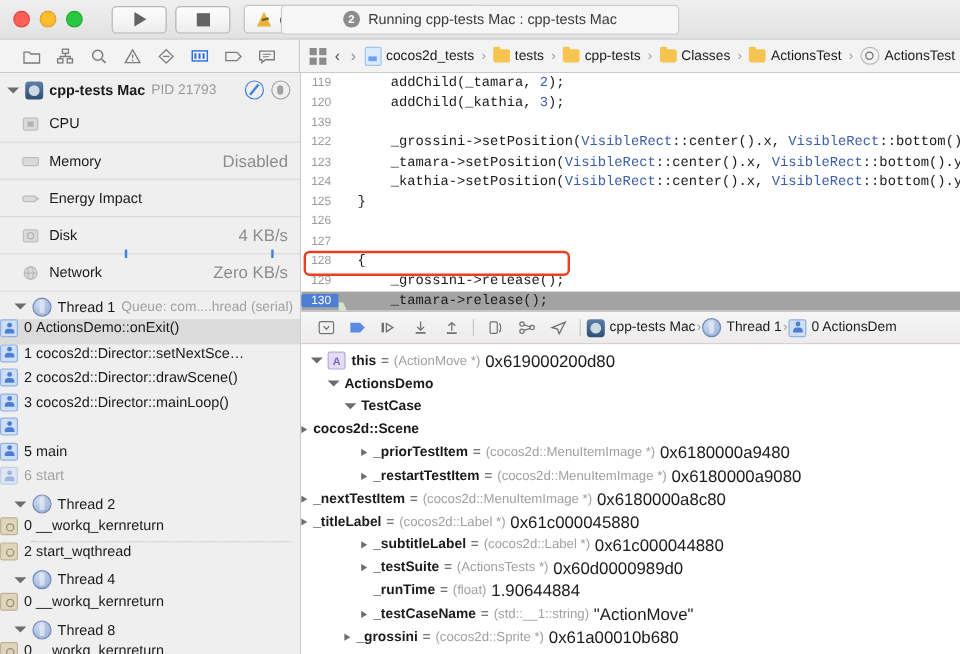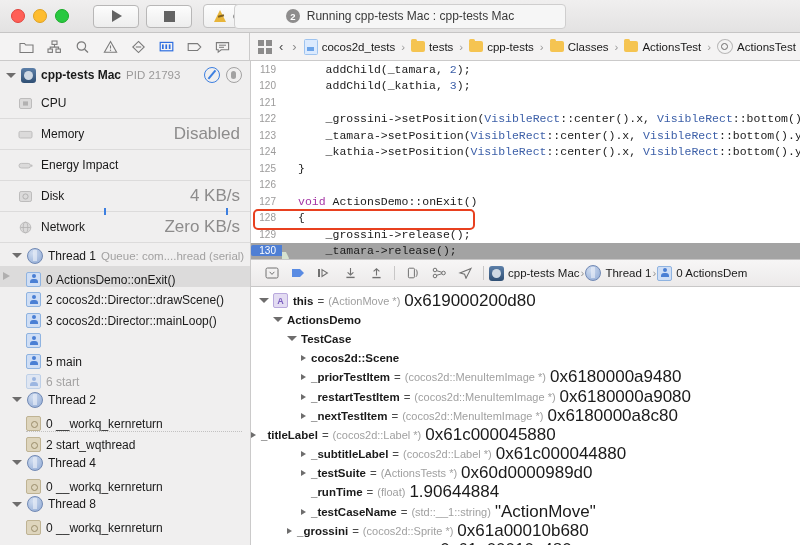--- a/index.html
+++ b/index.html
@@ -96,31 +96,31 @@
   .proc-actions{margin-left:auto;display:flex;gap:6px;align-items:center;}
   .ring{width:14px;height:14px;border-radius:50%;border:1.5px solid #3d7fe0;position:relative;}
   .ring:after{content:"";position:absolute;left:5.5px;top:1px;width:1.5px;height:11px;background:#3d7fe0;transform:rotate(40deg);}
   .ring.grey{border-color:#a3a2a2;}
   .ring.grey:after{background:#a3a2a2;left:4px;top:3px;width:5px;height:8px;border-radius:3px;transform:none;}
 
   .gauge{display:flex;align-items:center;height:30px;padding:0 10px 0 18px;
          border-bottom:1px solid #dcdbdb;gap:8px;position:relative;}
   .gicon{width:15px;height:13px;flex:none;opacity:.62;}
   .gname{font-size:12px;}
-  .gval{margin-left:auto;color:#8d8c8c;font-size:17px;}
+  .gval{margin-left:auto;color:#8d8c8c;font-size:14px;}
   .ticks{position:absolute;bottom:-1px;left:0;right:0;height:0;}
   .ticks i{position:absolute;width:2px;height:7px;background:#3d7fe0;bottom:-3px;}
 
   .threads{flex:1;overflow:hidden;padding-top:2px;}
   .trow{display:flex;align-items:center;height:21px;padding-left:12px;gap:5px;white-space:nowrap;}
   .thicon{width:14px;height:14px;border-radius:50%;background:radial-gradient(circle at 35% 30%,#cfdcf0,#8fa9d4);border:1px solid #7189b4;flex:none;position:relative;}
   .thicon:after{content:"";position:absolute;left:5px;top:1px;width:4px;height:11px;background:#e9eef8;opacity:.65;}
   .tname{font-size:12px;}
   .tqueue{color:#a2a1a1;font-size:11.5px;}
-  .frow{display:flex;align-items:flex-end;height:20.5px;padding-left:26px;gap:5px;white-space:nowrap;position:relative;}
+  .frow{display:flex;align-items:flex-start;height:20.5px;gap:5px;white-space:nowrap;position:relative;}
   .frow.sel{background:#dcdbdb;}
   .frow.sel:before{content:"";position:absolute;left:3px;top:6px;width:0;height:0;
     border-left:7px solid #b0afaf;border-top:4.5px solid transparent;border-bottom:4.5px solid transparent;}
   .pericon{width:13px;height:13px;background:#cfdef5;border:1px solid #8fb3e0;border-radius:2px;position:relative;flex:none;}
   .pericon:before{content:"";position:absolute;left:4.5px;top:1.5px;width:4px;height:4px;border-radius:50%;background:#4a7fd4;}
   .pericon:after{content:"";position:absolute;left:2.5px;top:6.5px;width:8px;height:4px;border-radius:3px 3px 0 0;background:#4a7fd4;}
   .sysicon{width:13px;height:13px;background:#ded5bd;border:1px solid #bfb393;border-radius:2px;position:relative;flex:none;}
   .sysicon:after{content:"";position:absolute;left:4px;top:4px;width:5px;height:5px;border-radius:50%;border:1.5px solid #9a8d6b;}
   .fname{font-size:12px;}
   .fname.dim{color:#a4a3a3;}
@@ -154,21 +154,21 @@
   .vars{flex:1;overflow:hidden;background:#fff;padding-top:4px;font-size:11.5px;}
   .vrow{display:flex;align-items:center;height:19.2px;white-space:nowrap;}
   .vdisc{width:0;height:0;border-left:5px solid #6e6d6d;border-top:3.5px solid transparent;border-bottom:3.5px solid transparent;flex:none;margin-right:5px;}
   .vdisc.open{border-left:5px solid transparent;border-right:5px solid transparent;border-top:5px solid #6e6d6d;border-bottom:none;margin-right:4px;}
   .vdisc.none{border:none;width:5px;margin-right:5px;}
   .vtag{width:13px;height:13px;background:#e3dcf2;border:1px solid #b9a9dd;border-radius:2px;
         color:#7b5fc0;font-size:9px;display:flex;align-items:center;justify-content:center;flex:none;margin-right:5px;font-weight:bold;}
   .vname{font-weight:bold;font-size:11.5px;}
   .veq{margin:0 4px;color:#4a4a4a;}
   .vtype{color:#a0a0a0;font-size:11px;}
-  .vval{margin-left:4px;font-size:17px;}
+  .vval{margin-left:4px;font-size:14px;}
 </style>
 </head>
 <body>
 
 <div class="app">
 
   <div class="titlebar">
     <div class="traffic">
       <div class="dot red"></div>
       <div class="dot yellow"></div>
@@ -356,20 +356,24 @@
           <span class="thicon"></span>
           <span class="tname">Thread 1</span>
           <span class="tqueue">Queue: com....hread (serial)</span>
         </div>
         <div class="frow sel">
           <span class="pericon"></span>
           <span class="fname"><span>0</span>&nbsp;<span>ActionsDemo::onExit()</span></span>
         </div>
         <div class="frow">
           <span class="pericon"></span>
+          <span class="fname"><span>1</span>&nbsp;<span>cocos2d::Director::setNextSce…</span></span>
+        </div>
+        <div class="frow">
+          <span class="pericon"></span>
           <span class="fname"><span>2</span>&nbsp;<span>cocos2d::Director::drawScene()</span></span>
         </div>
         <div class="frow">
           <span class="pericon"></span>
           <span class="fname"><span>3</span>&nbsp;<span>cocos2d::Director::mainLoop()</span></span>
         </div>
         <div class="frow">
           <span class="pericon"></span>
         </div>
         <div class="frow">
@@ -426,21 +430,21 @@
             <span class="gut">119</span>
             <span class="ptr"></span>
             <span class="code">&nbsp;&nbsp;&nbsp;&nbsp;addChild(_tamara, <span class="num">2</span>);</span>
           </div>
         <div class="cline">
             <span class="gut">120</span>
             <span class="ptr"></span>
             <span class="code">&nbsp;&nbsp;&nbsp;&nbsp;addChild(_kathia, <span class="num">3</span>);</span>
           </div>
         <div class="cline">
-            <span class="gut">121</span>
+            <span class="gut">139</span>
             <span class="ptr"></span>
             <span class="code">&nbsp;</span>
           </div>
         <div class="cline">
             <span class="gut">122</span>
             <span class="ptr"></span>
             <span class="code">&nbsp;&nbsp;&nbsp;&nbsp;_grossini-&gt;setPosition(<span class="ty">VisibleRect</span>::center().x, <span class="ty">VisibleRect</span>::bottom().y+V</span>
           </div>
         <div class="cline">
             <span class="gut">123</span>
@@ -458,21 +462,20 @@
             <span class="code">}</span>
           </div>
         <div class="cline">
             <span class="gut">126</span>
             <span class="ptr"></span>
             <span class="code">&nbsp;</span>
           </div>
         <div class="cline">
             <span class="gut">127</span>
             <span class="ptr"></span>
-            <span class="code"><span class="kw">void</span> ActionsDemo::onExit()</span>
           </div>
         <div class="cline">
             <span class="gut">128</span>
             <span class="ptr"></span>
             <span class="code">{</span>
           </div>
         <div class="cline">
             <span class="gut">129</span>
             <span class="ptr"></span>
             <span class="code">&nbsp;&nbsp;&nbsp;&nbsp;_grossini-&gt;release();</span>
@@ -563,39 +566,39 @@
           <span class="vval">0x619000200d80</span>
         </div>
         <div class="vrow" style="padding-left:22px">
           <span class="vdisc open"></span>
           <span class="vname">ActionsDemo</span>
         </div>
         <div class="vrow" style="padding-left:36px">
           <span class="vdisc open"></span>
           <span class="vname">TestCase</span>
         </div>
-        <div class="vrow" style="padding-left:50px">
+        <div class="vrow" style="">
           <span class="vdisc"></span>
           <span class="vname">cocos2d::Scene</span>
         </div>
         <div class="vrow" style="padding-left:50px">
           <span class="vdisc"></span>
           <span class="vname">_priorTestItem</span>
           <span class="veq">=</span>
           <span class="vtype">(cocos2d::MenuItemImage *)</span>
           <span class="vval">0x6180000a9480</span>
         </div>
         <div class="vrow" style="padding-left:50px">
           <span class="vdisc"></span>
           <span class="vname">_restartTestItem</span>
           <span class="veq">=</span>
           <span class="vtype">(cocos2d::MenuItemImage *)</span>
           <span class="vval">0x6180000a9080</span>
         </div>
-        <div class="vrow" style="padding-left:50px">
+        <div class="vrow" style="">
           <span class="vdisc"></span>
           <span class="vname">_nextTestItem</span>
           <span class="veq">=</span>
           <span class="vtype">(cocos2d::MenuItemImage *)</span>
           <span class="vval">0x6180000a8c80</span>
         </div>
         <div class="vrow" style="">
           <span class="vdisc"></span>
           <span class="vname">_titleLabel</span>
           <span class="veq">=</span>

